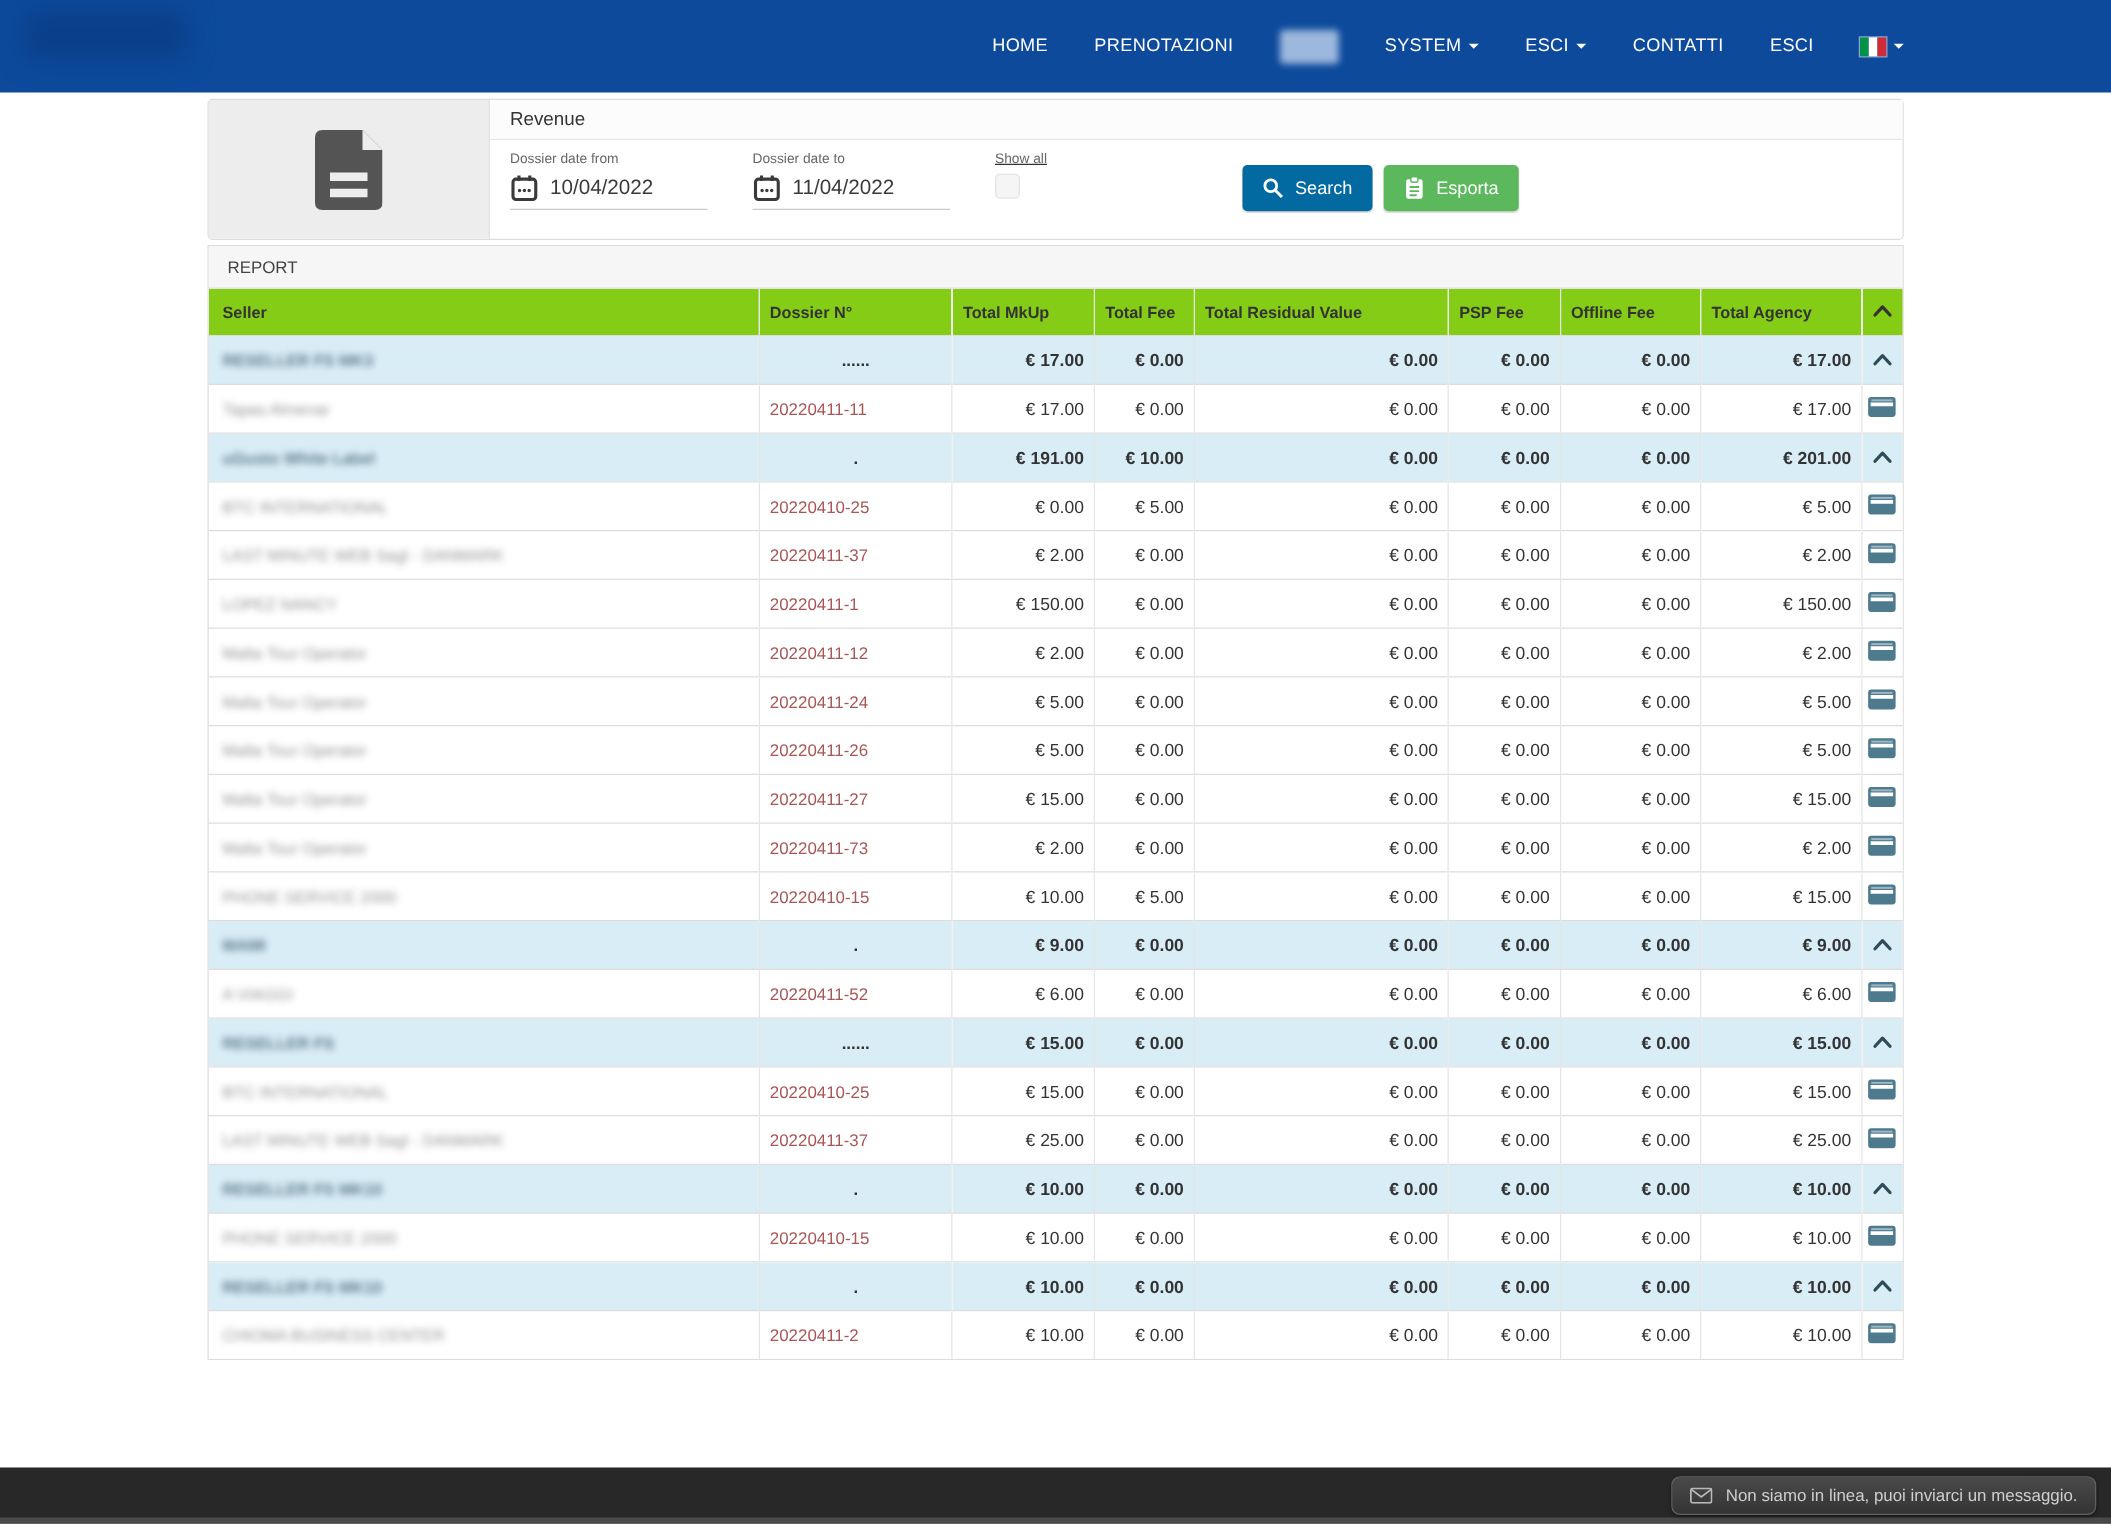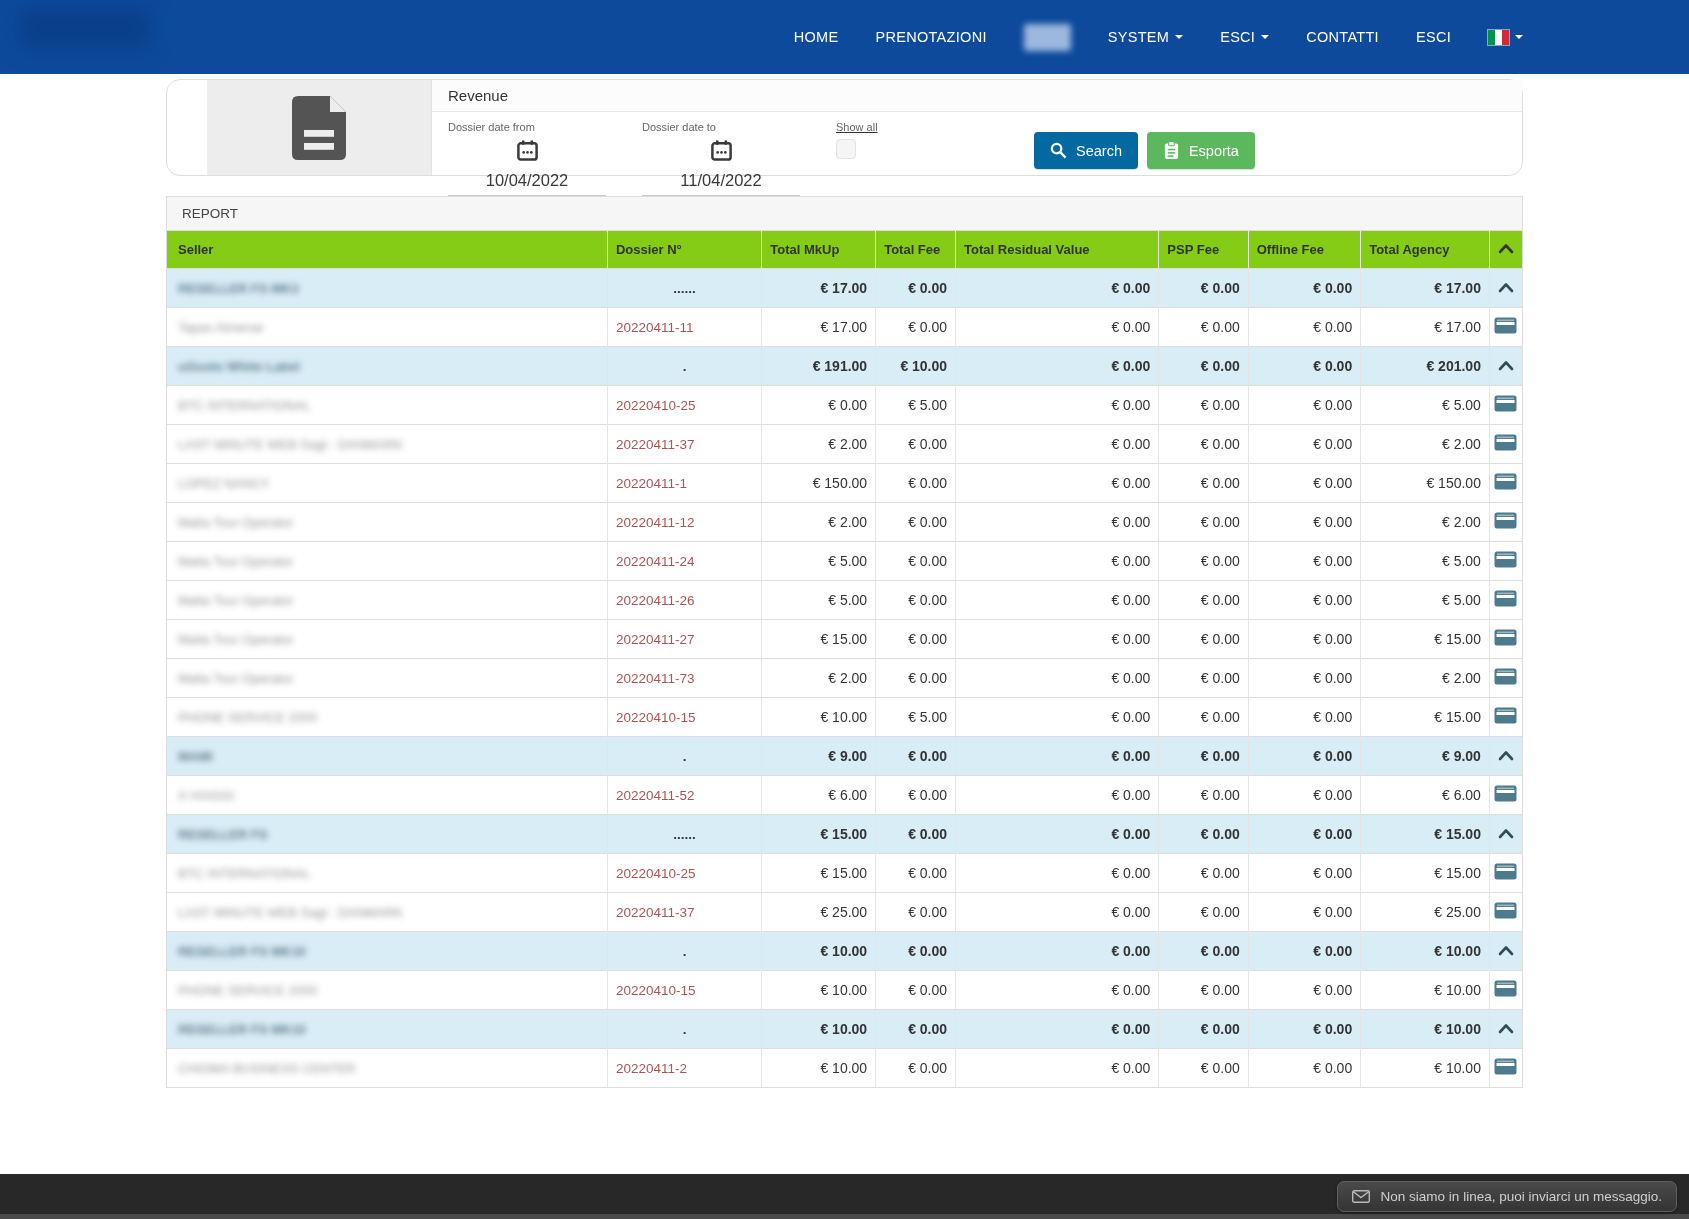--- a/index.html
+++ b/index.html
@@ -18,32 +18,32 @@
     display:flex; align-items:center; white-space:nowrap; }
   .caret { display:inline-block; margin-left:6px; width:0; height:0;
     border-left:4px solid transparent; border-right:4px solid transparent;
     border-top:4px solid #fff; }
   .nav-redacted { width:47px; height:27px; background:#9db8dd; border-radius:3px; filter:blur(3px); }
   .flag { width:21px; height:15px; display:flex; box-shadow:0 0 0 1px rgba(255,255,255,.5); }
   .flag div { flex:1; }
   .flag .g { background:#009246; } .flag .w { background:#fff; } .flag .r { background:#ce2b37; }
 
   
-  .filter-panel { position:absolute; left:166px; top:79px; width:1357px; height:97px;
-    border:1px solid #ddd; border-radius:14px; background:#fff; display:flex;padding-left:40px; }
+  .filter-panel { position:absolute; left:166px; top:79px; width:1357px; height:113px;
+    border:1px solid #ddd; border-radius:4px; background:#fff; display:flex; }
   .icon-box { width:225px; background:#ededed; border-right:1px solid #e2e2e2;
     display:flex; align-items:center; justify-content:center; }
   .filter-right { flex:1; display:flex; flex-direction:column; }
   .panel-title { height:32px; line-height:31px; padding-left:16px; font-size:15px; color:#333;
     background:#fcfcfc; border-bottom:1px solid #e7e7e7; }
   .filter-form { display:flex; align-items:flex-start; padding:9px 16px; }
   .field { width:176px; margin-right:18px; }
   .field-label { font-size:11px; color:#666; margin-bottom:6px; }
   .date-row { display:flex; align-items:center; gap:9px; width:158px;
-    border-bottom:1px solid #c9c9c9; padding-bottom:5px; cursor:text;flex-direction:column; }
+    border-bottom:1px solid #c9c9c9; padding-bottom:5px; cursor:text; }
   .date-value { font-size:16.5px; color:#3a3a3a; }
   .checkbox-field { width:88px;text-decoration:underline; }
   .checkbox { width:20px; height:20px; background:#f5f5f5; border:1px solid #e3e3e3;
     border-radius:4px; margin-top:4px; cursor:pointer; }
   .buttons { display:flex; gap:9px; margin-left:92px; margin-top:11px; }
   .btn { height:37px; border:none; border-radius:4px; color:#fff; font-size:14.5px;
     display:flex; align-items:center; gap:9px; padding:0 16px; cursor:pointer;
     font-family:inherit; box-shadow:0 1px 1px rgba(0,0,0,.15); }
   .btn-search { background:#c9302c; }
   .btn-esporta { background:#5cb85c; }

